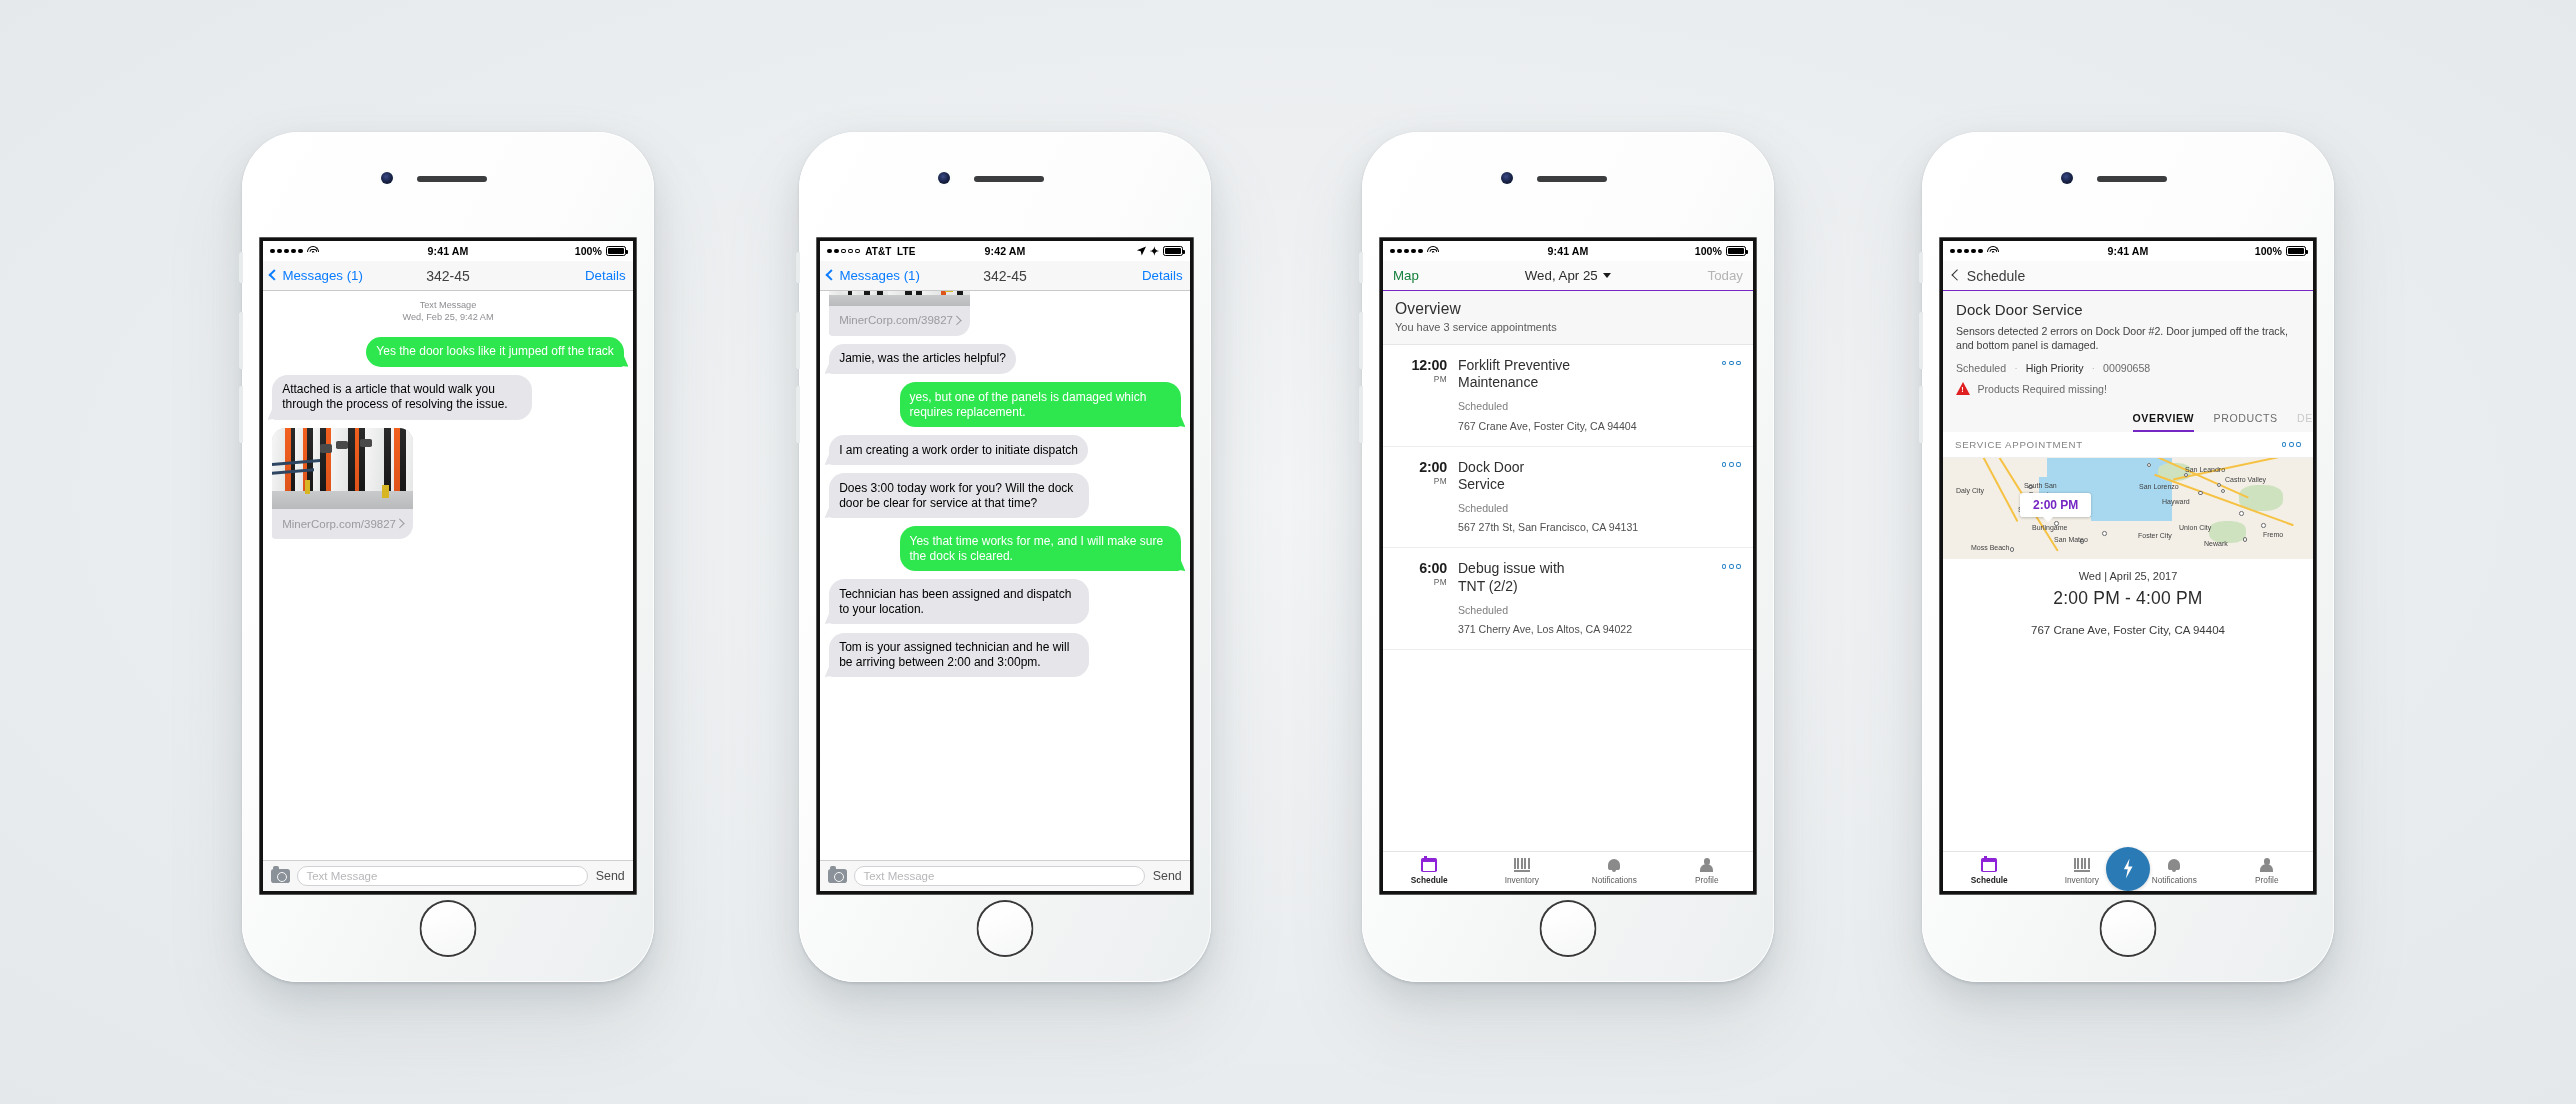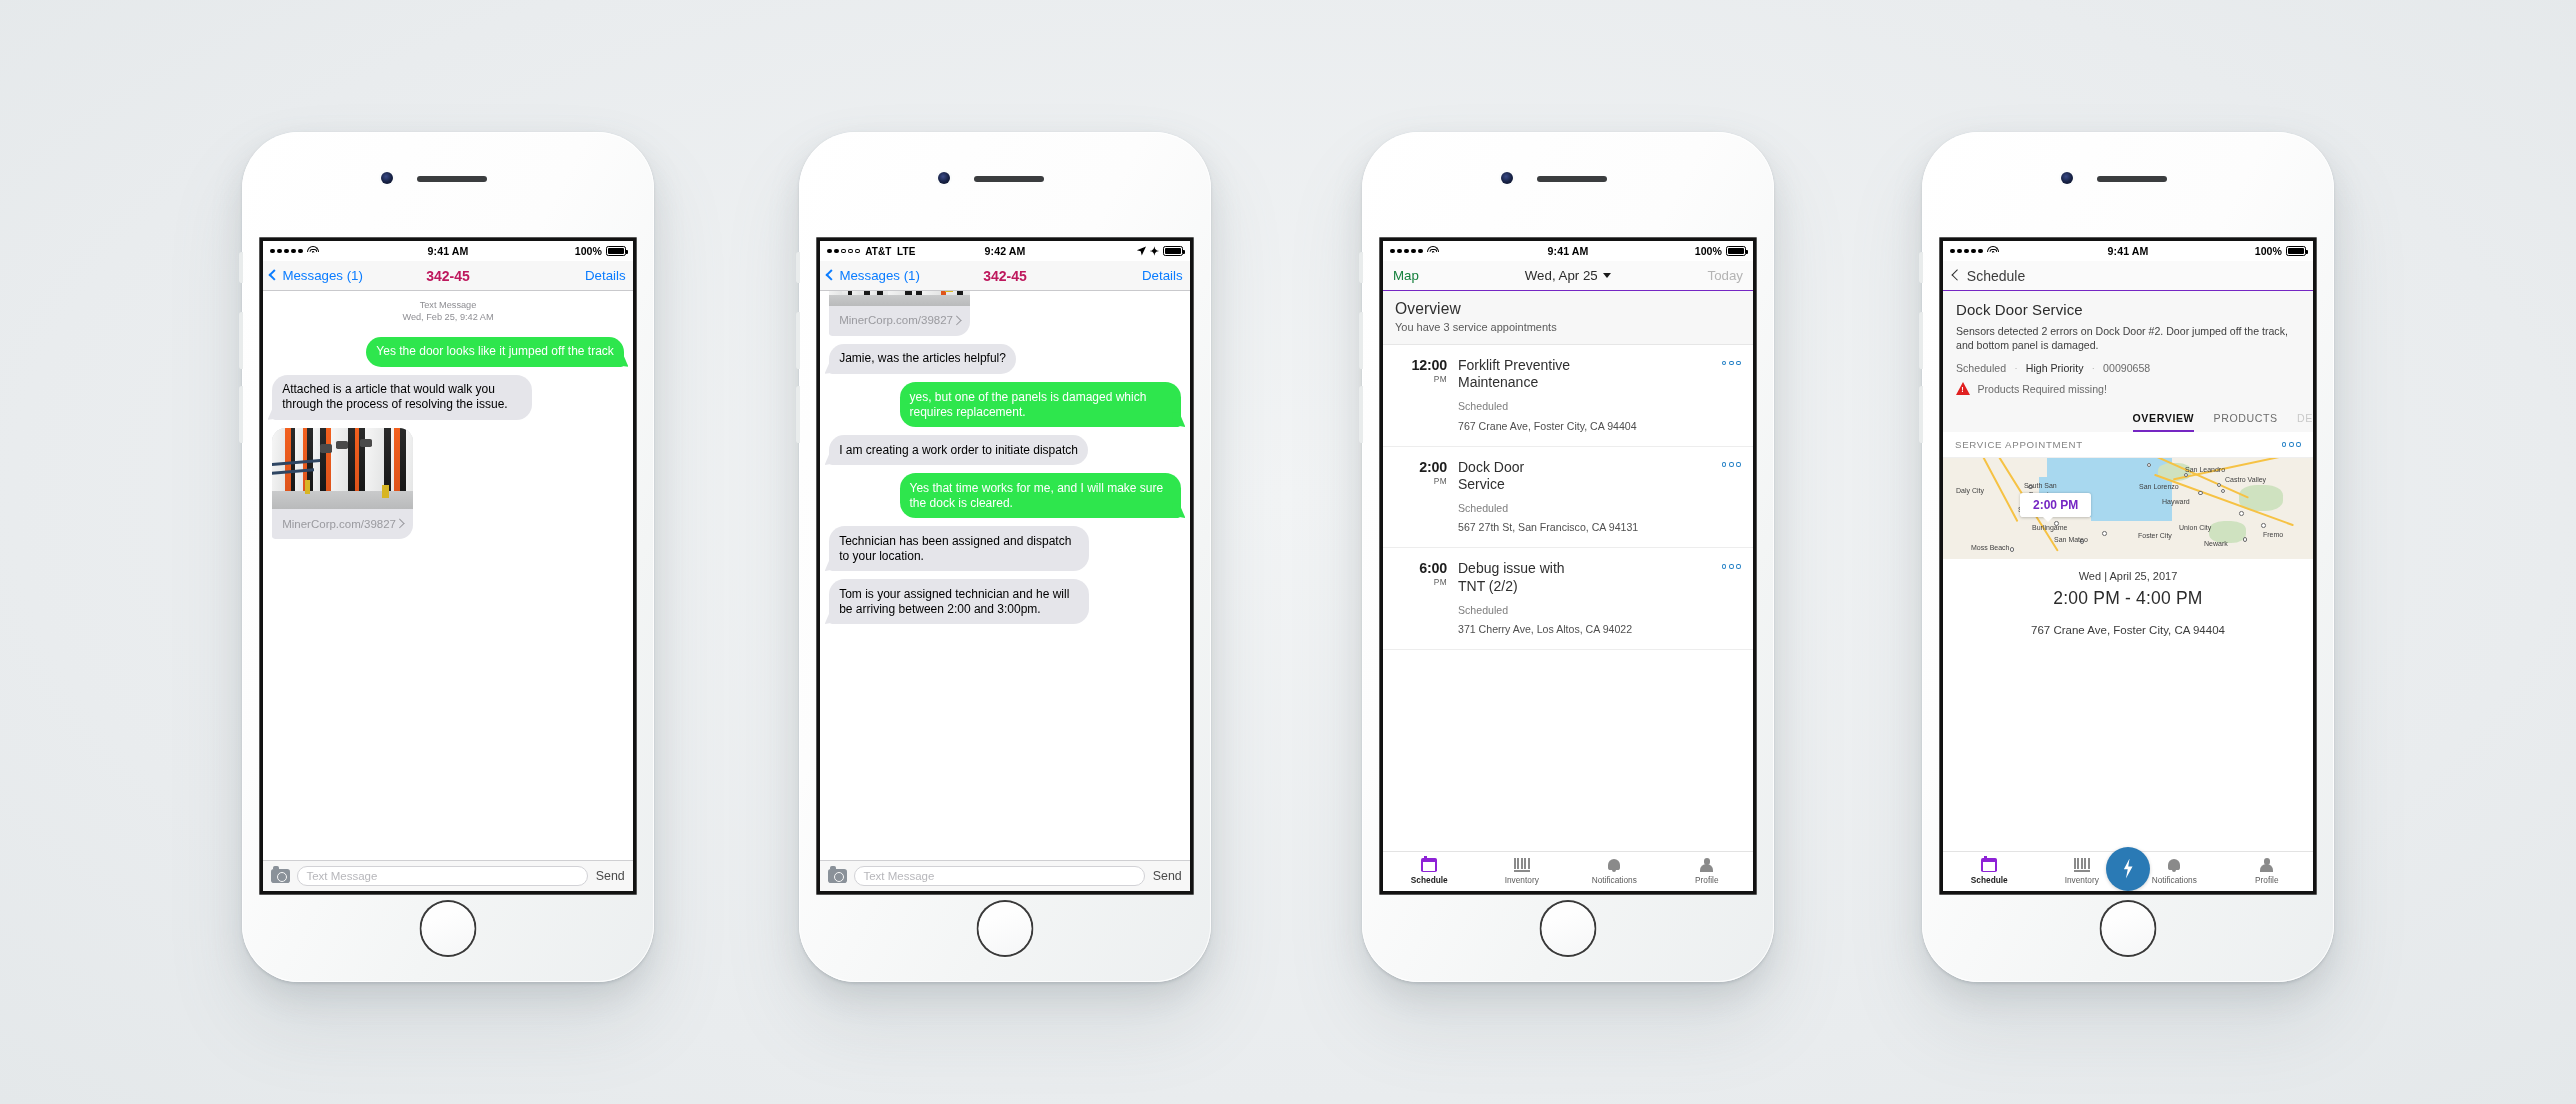--- a/index.html
+++ b/index.html
@@ -79,22 +79,22 @@
   .loc-arrow{ width:9.2px; height:9.2px; background:#000;
       clip-path: polygon(100% 0, 0 42%, 42% 53%, 54% 100%); }
   .bt{ font-size:11px; line-height:1; }
 
   
   .msg-nav{ flex:0 0 30px; background:#f7f7f7; border-bottom:0.9px solid #c9c9cc;
       display:flex; align-items:center; padding:0 7.4px; position:relative; }
   .msg-back{ display:flex; align-items:center; color:#0a7cff; font-size:13.3px; gap:2.8px;}
   .chev-l{ width:8.3px; height:8.3px; border-left:2.2px solid #0a7cff; border-bottom:2.2px solid #0a7cff;
       transform:rotate(45deg); display:inline-block; margin-right:0.9px;}
-  .msg-title{ position:absolute; left:0; right:0; text-align:center; font-weight:700;
-      font-size:14px; color:#be185d; pointer-events:none;}
+  .msg-title{ position:absolute; left:0; right:0; text-align:center; font-weight:400;
+      font-size:14px; color:#404040; pointer-events:none;}
   .msg-details{ margin-left:auto; color:#0a7cff; font-size:13.3px; }
 
   .thread{ flex:1 1 auto; overflow:hidden; padding:6.4px 9.2px 3.7px; background:#fff;
       display:flex; flex-direction:column; gap:8.3px; }
   .thread.scrolled{ padding-top:0; }
   .tstamp{ text-align:center; color:#8e8e93; font-size:9.2px; line-height:12px;
       margin:1.8px 0 5.5px; }
   .bubble{ position:relative; max-width:74%; padding:7.4px 10px; border-radius:15.6px;
       font-size:12px; line-height:15px; word-wrap:break-word; }
   .b-in{ align-self:flex-start; background:#e5e5ea; color:#000; border-bottom-left-radius:3.7px;}
@@ -411,20 +411,21 @@
             <div class="bay yellow" style="left:82%;top:34%;width:6%;height:36%"></div>
           </div>
           <div class="linkrow">
             <span class="linkurl">MinerCorp.com/39827</span>
             <span class="chev-r"></span>
           </div>
         </div>
         <div class="bubble b-in">Jamie, was the articles helpful?</div>
         <div class="bubble b-out" style="max-width:80%">yes, but one of the panels is damaged which requires replacement.</div>
         <div class="bubble b-in">I am creating a work order to initiate dispatch</div>
+        <div class="bubble b-in">Does 3:00 today work for you? Will the dock door be clear for service at that time?</div>
         <div class="bubble b-out" style="max-width:80%">Yes that time works for me, and I will make sure the dock is cleared.</div>
         <div class="bubble b-in">Technician has been assigned and dispatch to your location.</div>
         <div class="bubble b-in">Tom is your assigned technician and he will be arriving between 2:00 and 3:00pm.</div>
       </div>
 
       <div class="composer">
         <span class="camicon"></span>
         <span class="tinput">
           <span>Text Message</span>
         </span>

